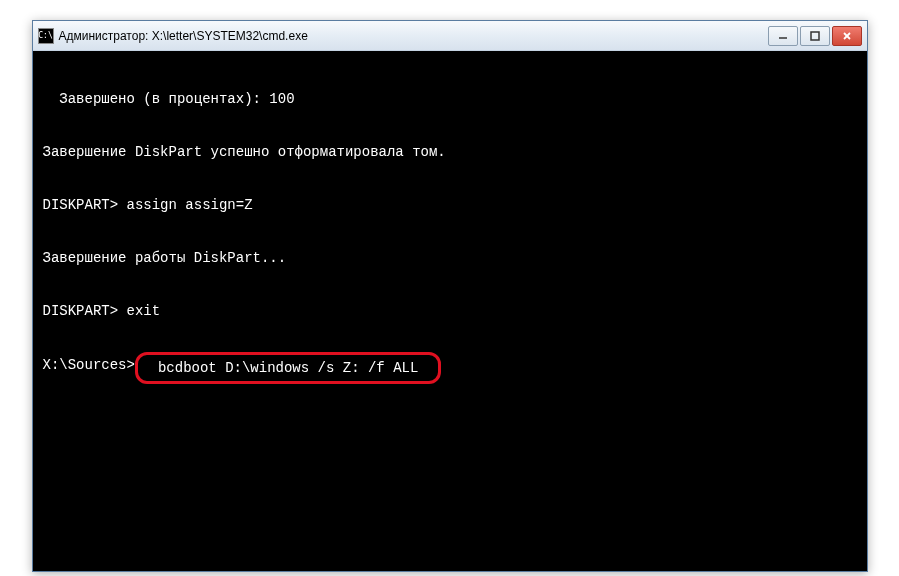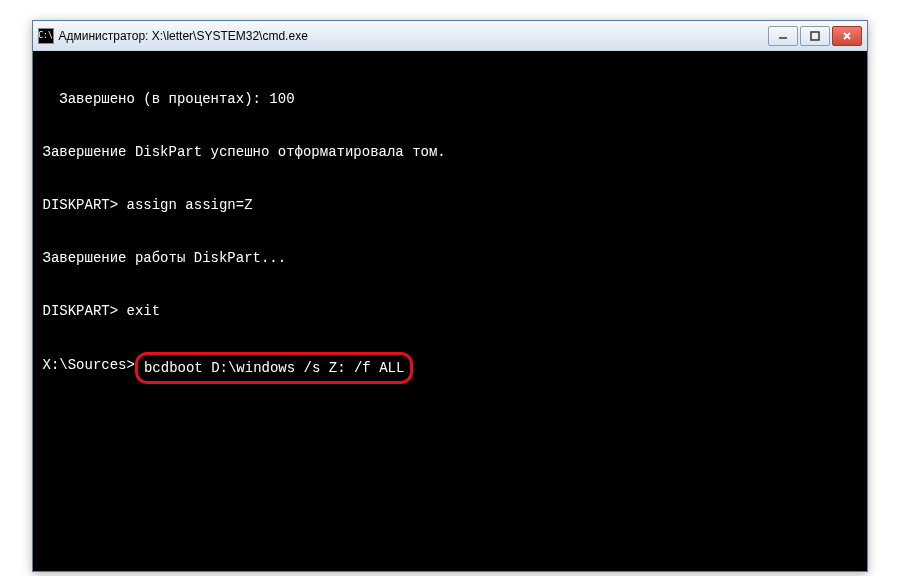--- a/index.html
+++ b/index.html
@@ -82,21 +82,21 @@
       height: 520px;
       line-height: 1.9;
       white-space: pre-wrap;
     }
     .terminal-line {
       margin: 0;
     }
     .highlight-box {
       border: 3px solid #e01020;
       border-radius: 12px;
-      padding: 0 6px;
+      padding: 0 20px;
       display: inline;
     }
     .prompt-line {
       display: flex;
     }
   </style>
 </head>
 <body>
 
 <div class="window">

